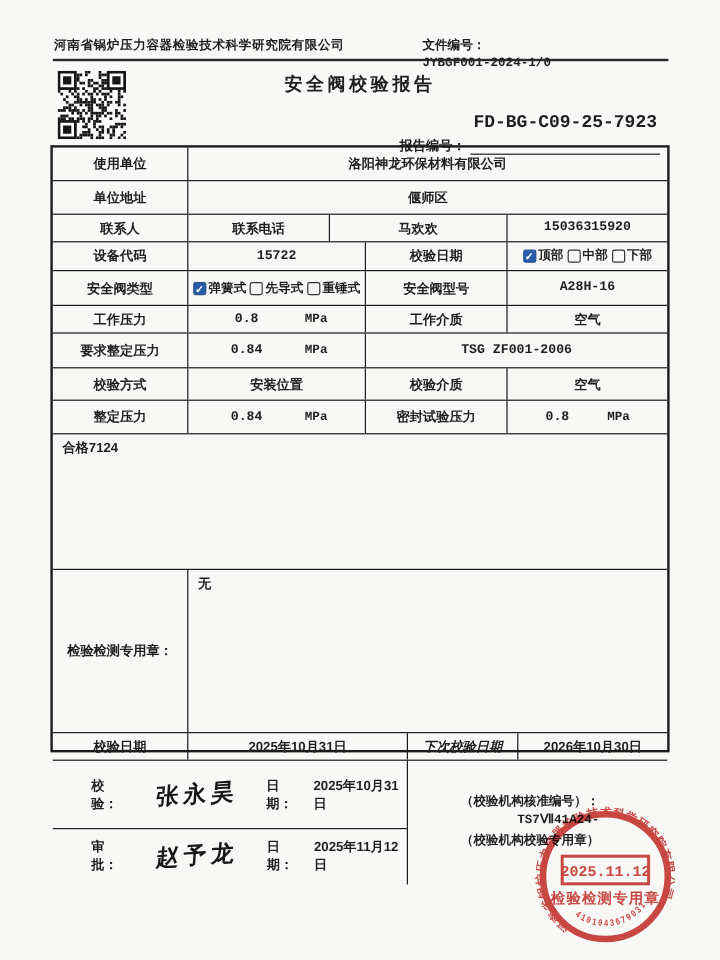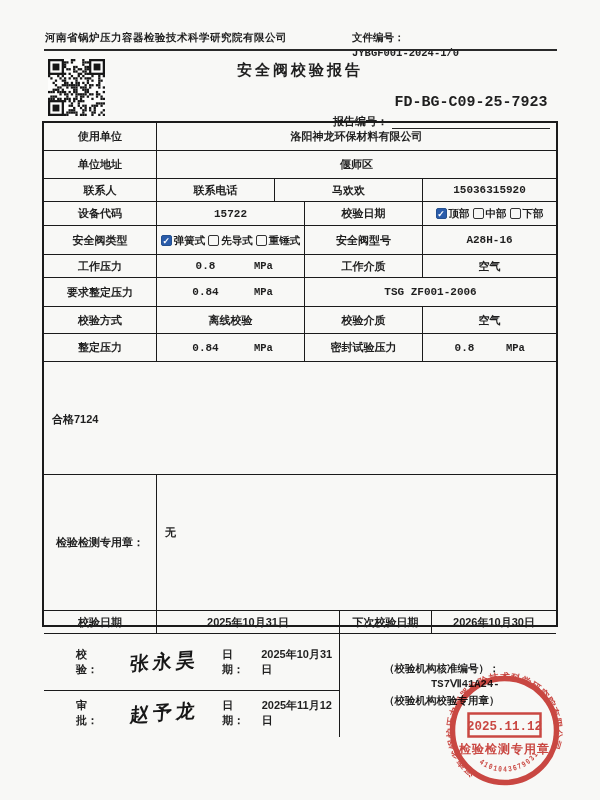--- a/index.html
+++ b/index.html
@@ -24,23 +24,23 @@
   .tbl{left:42px;top:121px;width:516px;height:506px;border:2px solid #1b1b1b;box-sizing:border-box;background:transparent;}
   .row{display:flex;box-sizing:border-box;border-bottom:1.5px solid #1b1b1b;}
   .row.last{border-bottom:none;}
   .cell{box-sizing:border-box;border-right:1.5px solid #1b1b1b;display:flex;align-items:center;justify-content:center;font-size:11px;font-weight:700;overflow:hidden;}
   .cell.end{border-right:none;}
   .c1{width:113px;flex:none;}
   .c2{width:148px;flex:none;}
   .c3{width:118px;flex:none;}
   .c4{flex:1;}
   .d2{width:183px;flex:none;}
-  .d3{width:92px;flex:none;}
+  .d3{width:92px;flex:none;font-style:italic;}
   .cspan{flex:1;}
-  .topleft{align-items:flex-start;justify-content:flex-start;padding:4px 8px;margin-top:46px;}
+  .topleft{align-items:flex-start;justify-content:flex-start;padding:4px 8px;}
   .press{display:flex;align-items:center;}
   .press .pv{flex:1;text-align:center;}
   .press .pu{width:50px;text-align:left;font-size:10.5px;}
   
   .opts{display:flex;flex-wrap:wrap;align-items:center;justify-content:center;padding:1px 3px;gap:1px 3px;line-height:13px;}
   .cb{display:inline-block;width:11px;height:11px;border-radius:2px;box-sizing:border-box;margin-right:2px;vertical-align:-1px;}
   .cb.checked{background:#2a5caa;border:1px solid #24508f;color:#fff;font-size:9px;line-height:11px;text-align:center;}
   .cb.checked::before{content:"✓";}
   .cb.unchecked{border:1.5px solid #333;background:transparent;}
   .opt{display:inline-flex;align-items:center;white-space:nowrap;font-size:10.5px;font-weight:700;}
@@ -369,21 +369,21 @@
     <div class="cell c1">要求整定压力</div>
     <div class="cell c2 press">
       <span class="pv mono">0.84</span>
       <span class="pu mono">MPa</span>
     </div>
     <div class="cell c4 end mono">TSG ZF001-2006</div>
   </div>
 
   <div class="row" style="height:27px">
     <div class="cell c1">校验方式</div>
-    <div class="cell c2">离线校验</div>
+    <div class="cell c2">安装位置</div>
     <div class="cell c3">校验介质</div>
     <div class="cell c4 end">空气</div>
   </div>
 
   <div class="row" style="height:28px">
     <div class="cell c1">整定压力</div>
     <div class="cell c2 press">
       <span class="pv mono">0.84</span>
       <span class="pu mono">MPa</span>
     </div>

